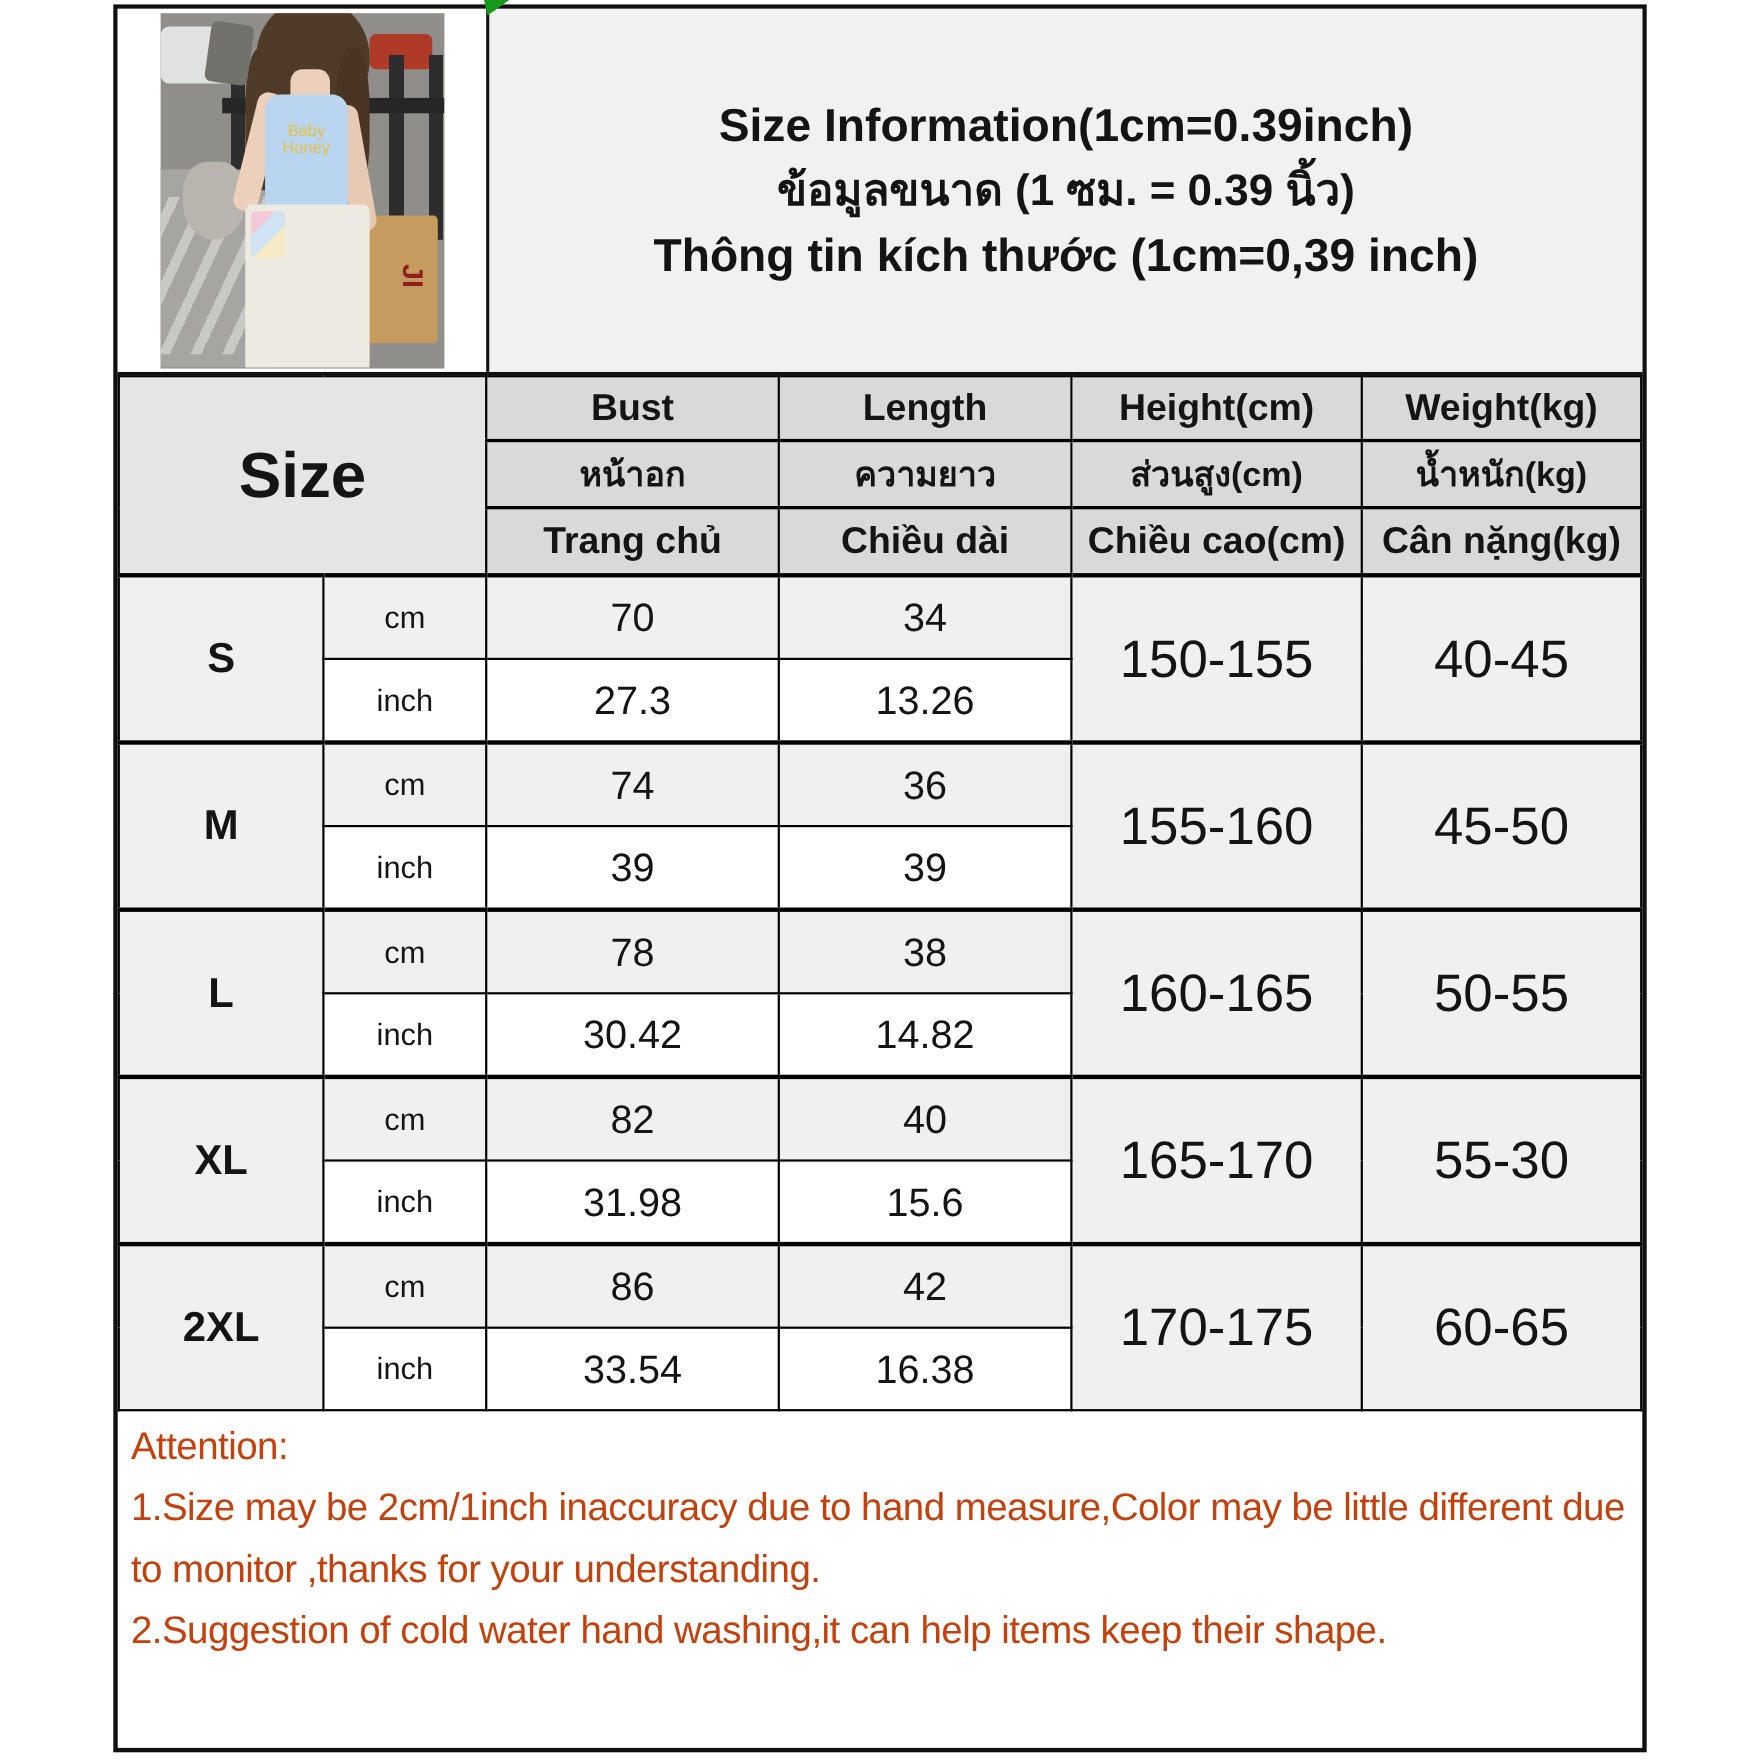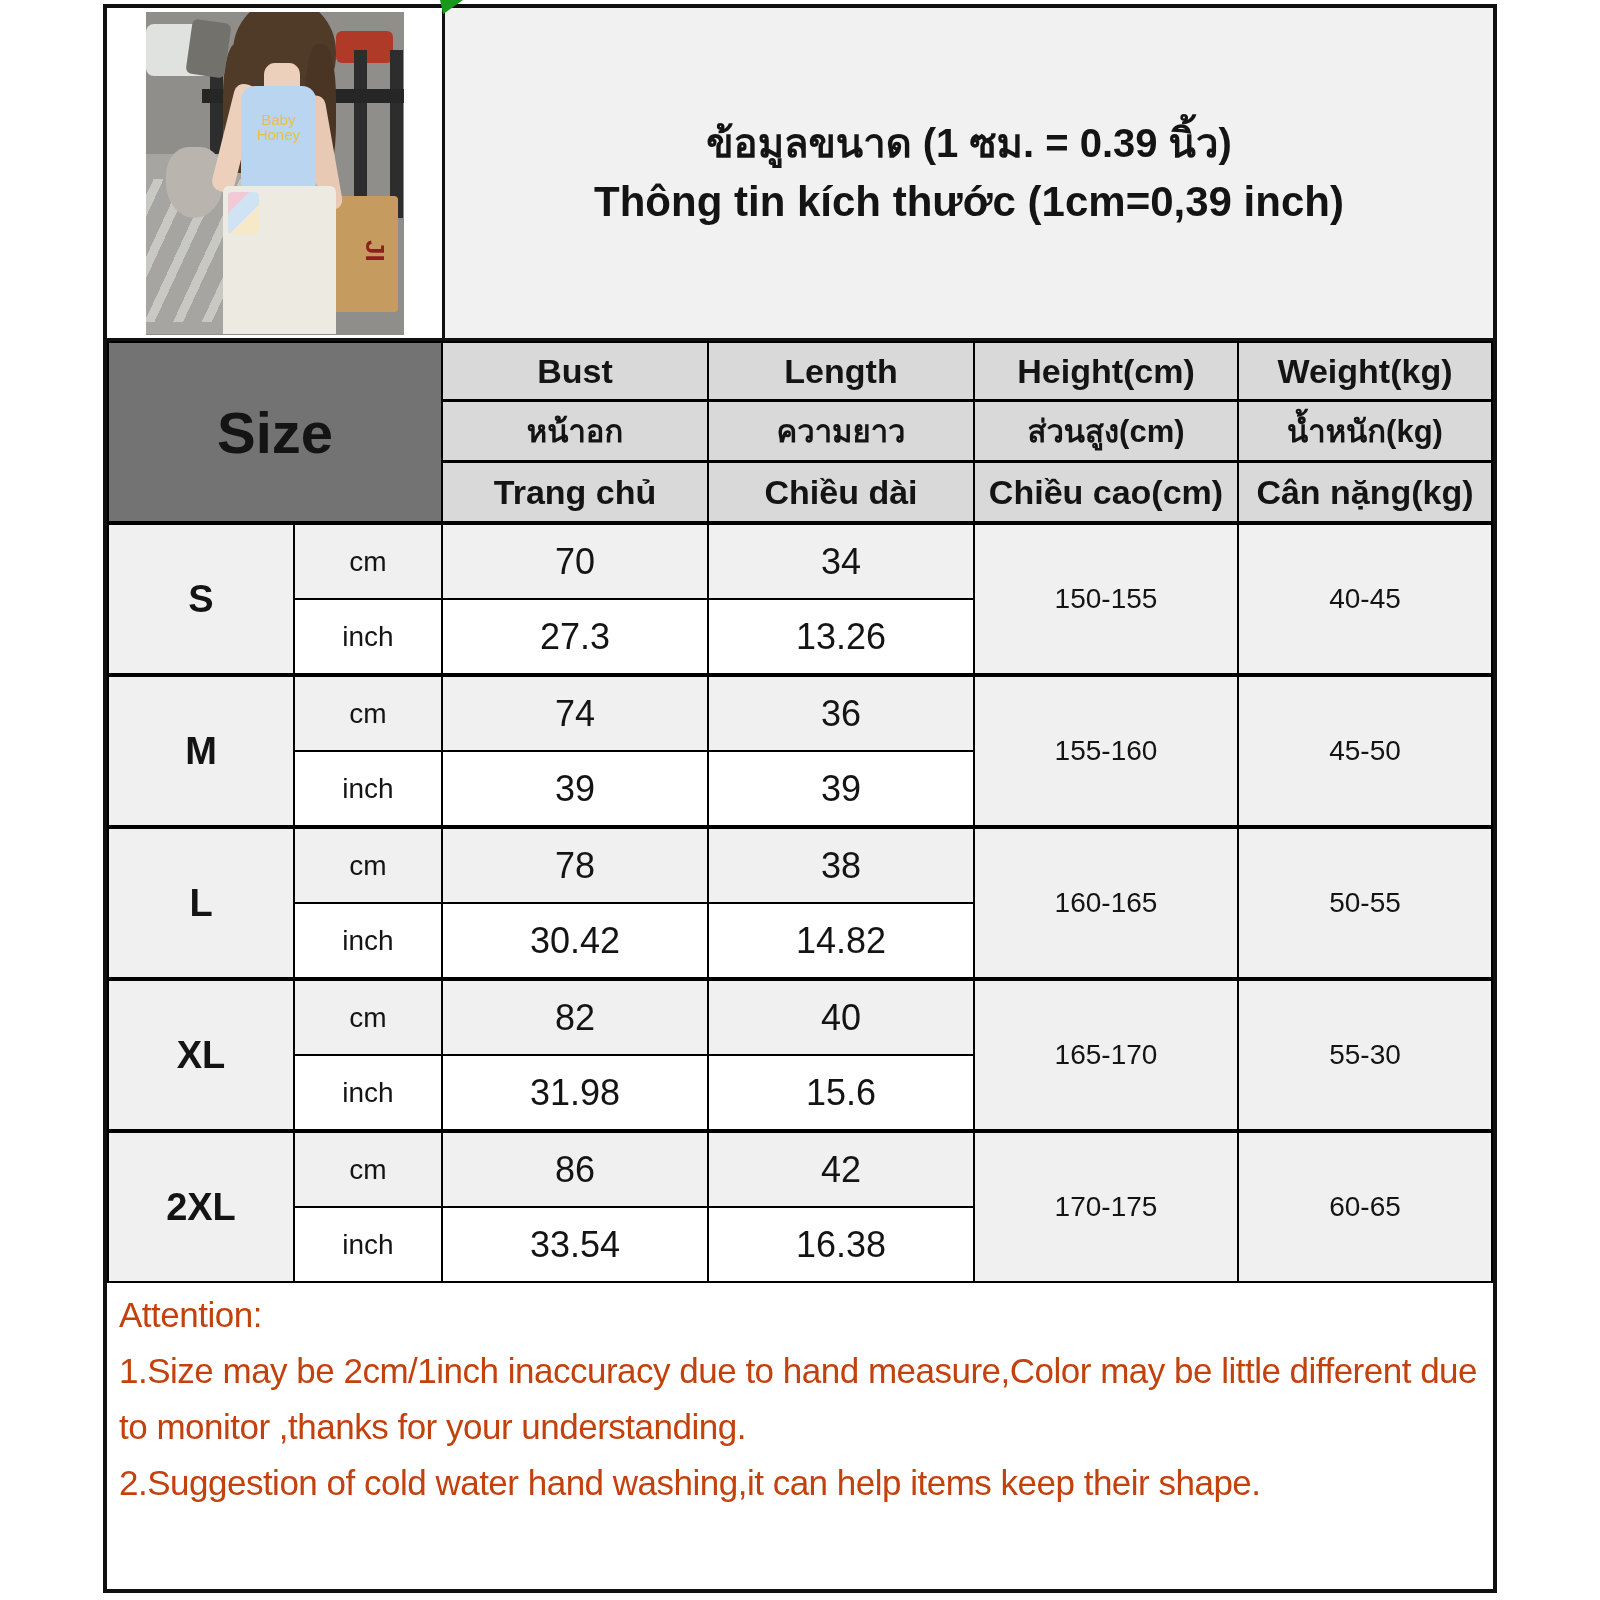--- a/index.html
+++ b/index.html
@@ -44,26 +44,26 @@
   .ph-pants{position:absolute;left:30%;top:54%;width:44%;height:46%;background:#edeae1;border-radius:6px 6px 0 0;}
   .ph-pocket{position:absolute;left:32%;top:56%;width:12%;height:13%;
              background:linear-gradient(135deg,#f3c9d8 0 30%,#cfe3f2 30% 60%,#f5e9c8 60% 100%);border-radius:4px;}
   
   table.size-table{width:100%;border-collapse:collapse;table-layout:fixed;}
   .size-table td{border:2px solid #000000;text-align:center;vertical-align:middle;
                  padding:0;overflow:hidden;white-space:nowrap;}
   .hdr td{background:#d9d9d9;font-weight:bold;font-size:34px;height:56px;}
   .hdr.th-row td{font-size:31px;height:58px;border-top-width:3px;}
   .hdr.vi-row td{font-size:34px;height:58px;border-top-width:3px;}
-  td.size-head{background:#737373;font-weight:bold;font-size:58px;}
+  td.size-head{background:#e5e5e5;font-weight:bold;font-size:58px;}
   td.letter{background:#dcdcdc;font-weight:bold;font-size:38px;}
   td.unit{font-weight:normal;font-size:28px;}
   tr.cm-row td{background:#f0f0f0;height:73px;}
   tr.inch-row td{background:#ffffff;height:73px;}
-  td.range{background:#f2f2f2;font-weight:normal;font-size:28px;}
+  td.range{background:#f2f2f2;font-weight:normal;font-size:48px;}
   td.val{font-weight:normal;font-size:36px;}
   tr.group-start td{border-top-width:4px;}
   
   .attention{padding:4px 12px;font-size:35px;line-height:1.6;color:#c2410c;}
   .attention .note{letter-spacing:-0.5px;}
 </style>
 </head>
 <body>
 
 <div class="canvas">
@@ -90,20 +90,21 @@
           <div class="ph-arm-left"></div>
           <div class="ph-arm-right"></div>
           <div class="ph-phone"></div>
           <div class="ph-top"></div>
           <div class="ph-toptext">Baby Honey</div>
           <div class="ph-pants"></div>
           <div class="ph-pocket"></div>
         </div>
       </div>
       <div class="title-cell">
+        <div class="title-line">Size Information(1cm=0.39inch)</div>
         <div class="title-line th">ข้อมูลขนาด (1 ซม. = 0.39 นิ้ว)</div>
         <div class="title-line">Thông tin kích thước (1cm=0,39 inch)</div>
       </div>
     </div>
 
     <table class="size-table">
       <colgroup>
         <col style="width:186px">
           <col style="width:148px">
         <col style="width:266px">

